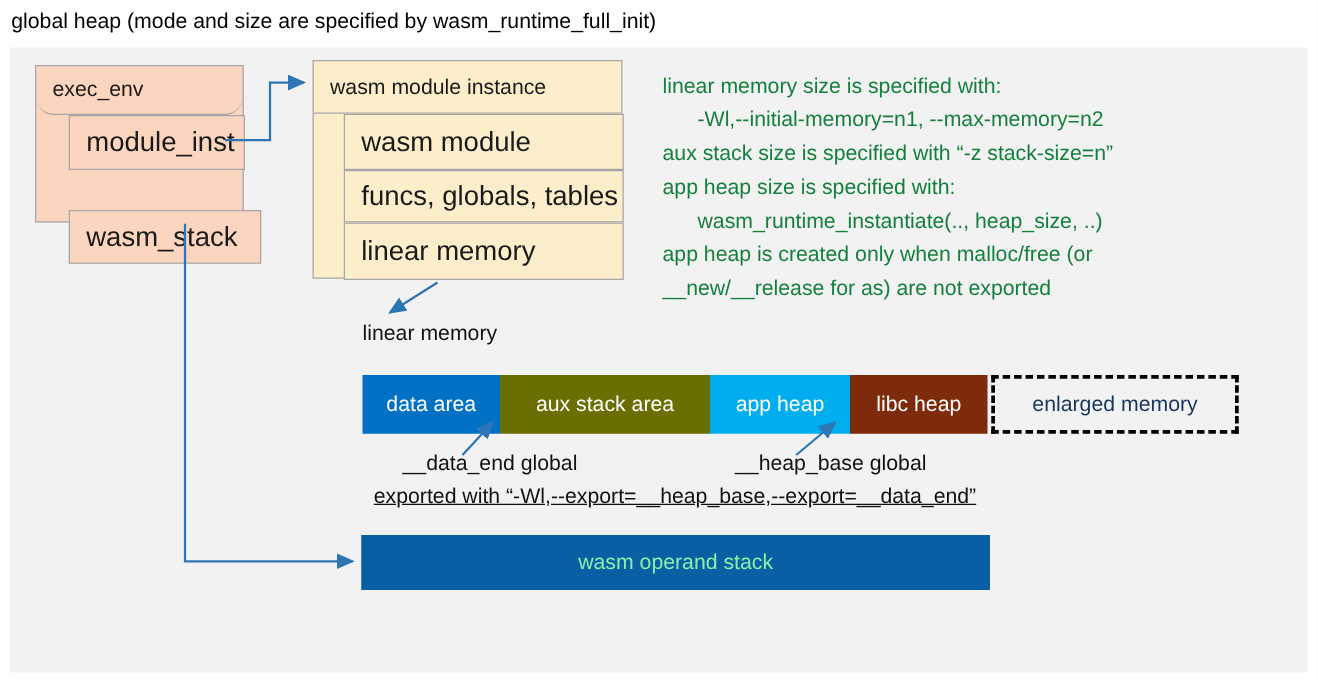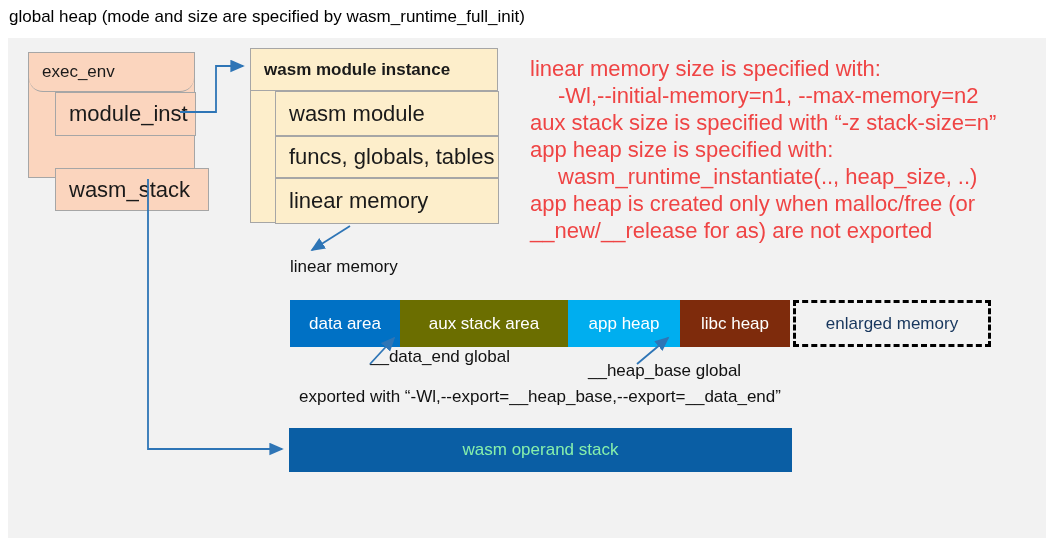--- a/index.html
+++ b/index.html
@@ -12,38 +12,38 @@
   .box{position:absolute;box-sizing:border-box;border:1px solid #a6a6a6;}
   .box-exec{left:28px;top:52px;width:167px;height:126px;}
   .box-inst{left:250px;top:48px;width:248px;height:175px;}
   .box-head{position:absolute;left:0;top:0;width:100%;box-sizing:border-box;
     border-bottom:1px solid #a6a6a6;display:flex;align-items:center;
     font-size:17px;color:#1a1a1a;padding-left:13px;}
   .box-row{position:absolute;box-sizing:border-box;border:1px solid #a6a6a6;
     display:flex;align-items:center;font-size:22px;color:#1a1a1a;padding-left:13px;}
 
   
-  .right-notes{position:absolute;left:530px;top:55px;font-size:22px;color:#ef4444;
+  .right-notes{position:absolute;left:530px;top:55px;font-size:17px;color:#15803d;
     line-height:27px;white-space:nowrap;}
   .right-notes .indent{padding-left:28px;}
 
   .lm-label{position:absolute;left:290px;top:257px;font-size:17px;color:#111;}
 
   .seg{position:absolute;top:300px;height:47px;box-sizing:border-box;display:flex;
     align-items:center;justify-content:center;color:#fff;font-size:17px;white-space:nowrap;}
   .seg-0{left:290px;width:110px;}
   .seg-1{left:400px;width:168px;}
   .seg-2{left:568px;width:112px;}
   .seg-3{left:680px;width:110px;}
   .seg-4{left:793px;width:198px;border:3px dashed #000;background:transparent;}
 
   .ann{position:absolute;font-size:17px;color:#111;white-space:nowrap;}
-  .ann-dataend{left:322px;top:347px;margin-left:48px;}
+  .ann-dataend{left:322px;top:361px;}
   .ann-heapbase{left:588px;top:361px;}
-  .ann-export{left:299px;top:387px;}
+  .ann-export{left:299px;top:387px;text-decoration:underline;}
 
   .opstack{position:absolute;left:289px;top:428px;width:503px;height:44px;
     display:flex;align-items:center;justify-content:center;color:#86efac;font-size:17px;}
 
   .bottom-notes{position:absolute;left:190px;top:481px;font-size:17px;color:#111;
     line-height:26px;white-space:nowrap;}
 
   svg.arrows{position:absolute;left:0;top:0;pointer-events:none;}
 </style>
 </head>
@@ -55,21 +55,21 @@
 
   <div class="panel"></div>
 
   <div class="box box-exec" style="background: rgb(251, 213, 190);">
     <div class="box-head" style="height:39px;border-radius:14px;">exec_env</div>
     <div class="box-row" style="left: 26px; top: 39px; width: 141px; height: 44px; background: rgb(251, 213, 190);">module_inst</div>
     <div class="box-row" style="left: 26px; top: 83px; width: 154px; height: 43px; background: rgb(251, 213, 190); margin-top: 32px;">wasm_stack</div>
   </div>
 
   <div class="box box-inst" style="background: rgb(253, 238, 203);">
-    <div class="box-head" style="height:42px;font-weight:bold;">wasm module instance</div>
+    <div class="box-head" style="height:42px;">wasm module instance</div>
     <div class="box-row" style="left: 24px; top: 87px; width: 224px; height: 42px; background: rgb(253, 238, 203);">funcs, globals, tables</div>
     <div class="box-row" style="left: 24px; top: 42px; width: 224px; height: 45px; background: rgb(253, 238, 203);">wasm module</div>
     <div class="box-row" style="left: 24px; top: 129px; width: 224px; height: 46px; background: rgb(253, 238, 203);">linear memory</div>
   </div>
 
   <div class="right-notes">
     <div>linear memory size is specified with:</div>
     <div class="indent">-Wl,--initial-memory=n1, --max-memory=n2</div>
     <div>aux stack size is specified with “-z stack-size=n”</div>
     <div>app heap size is specified with:</div>

